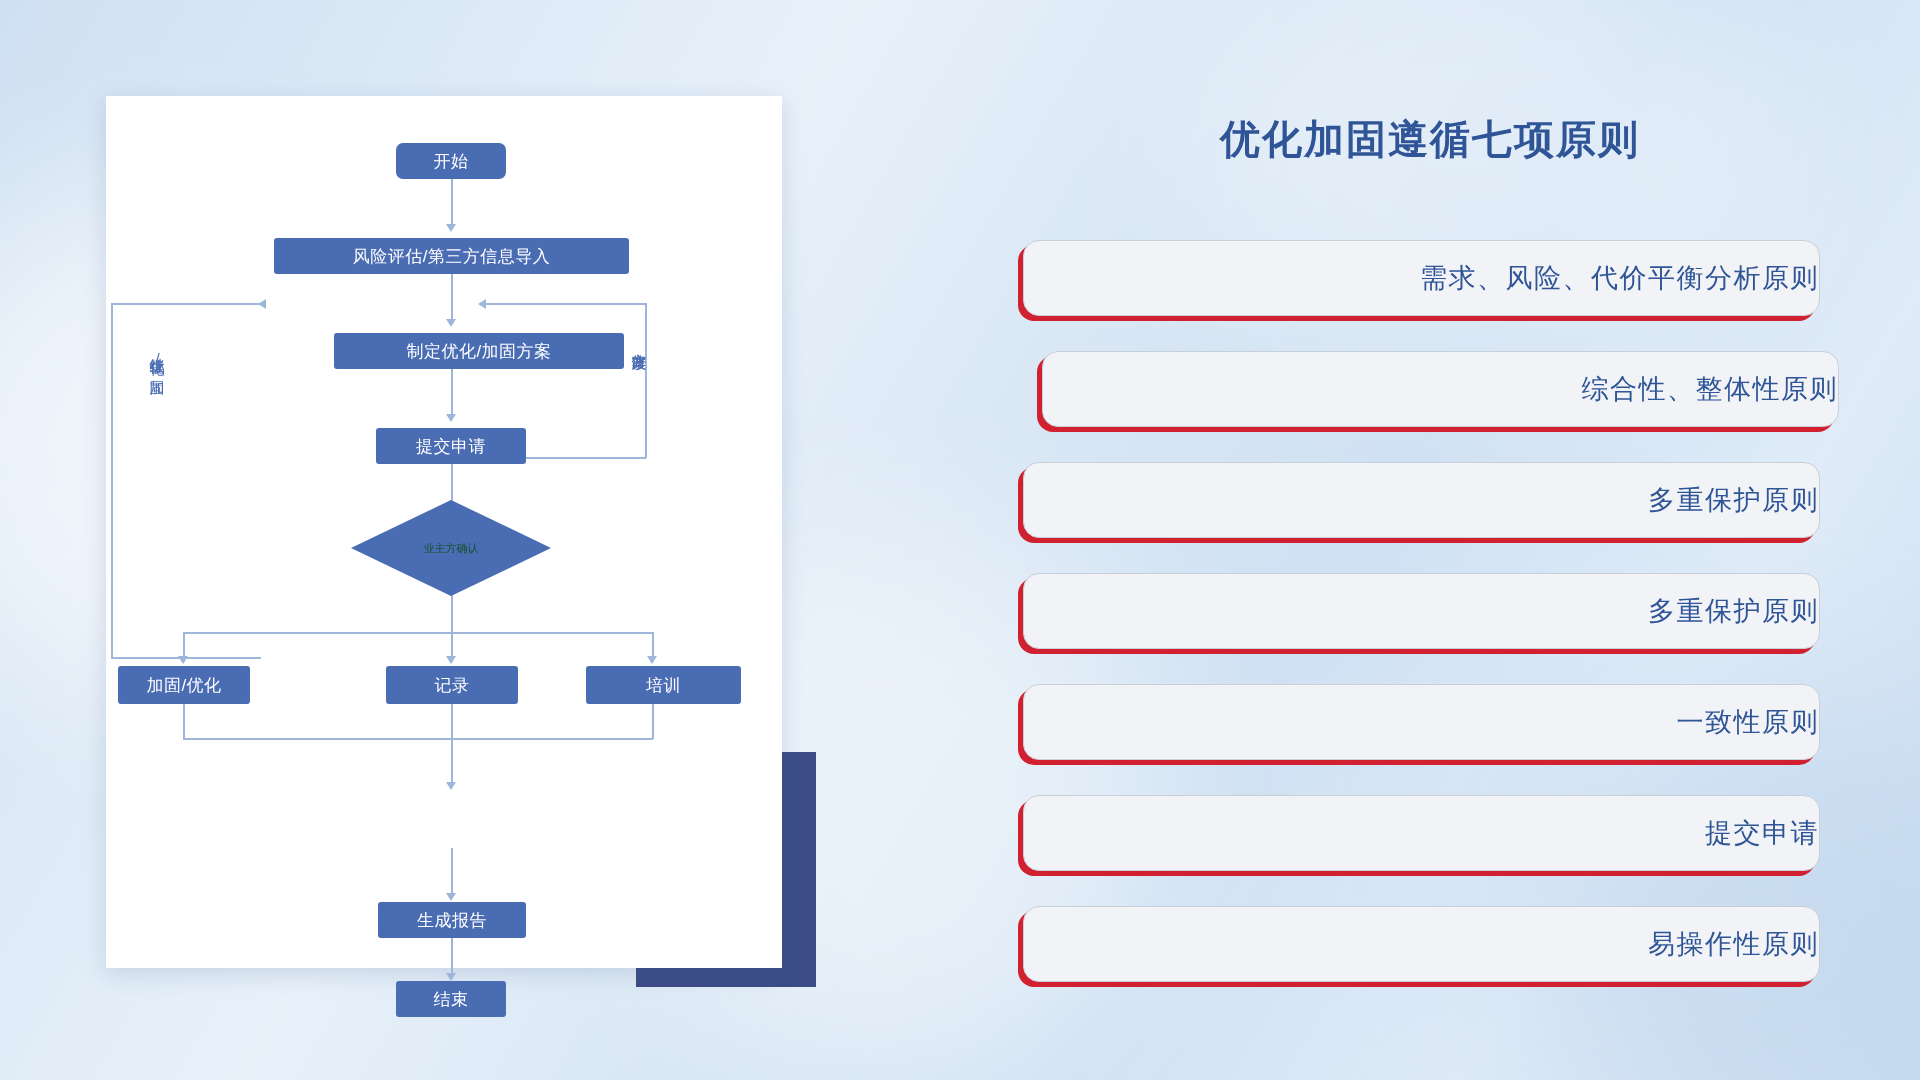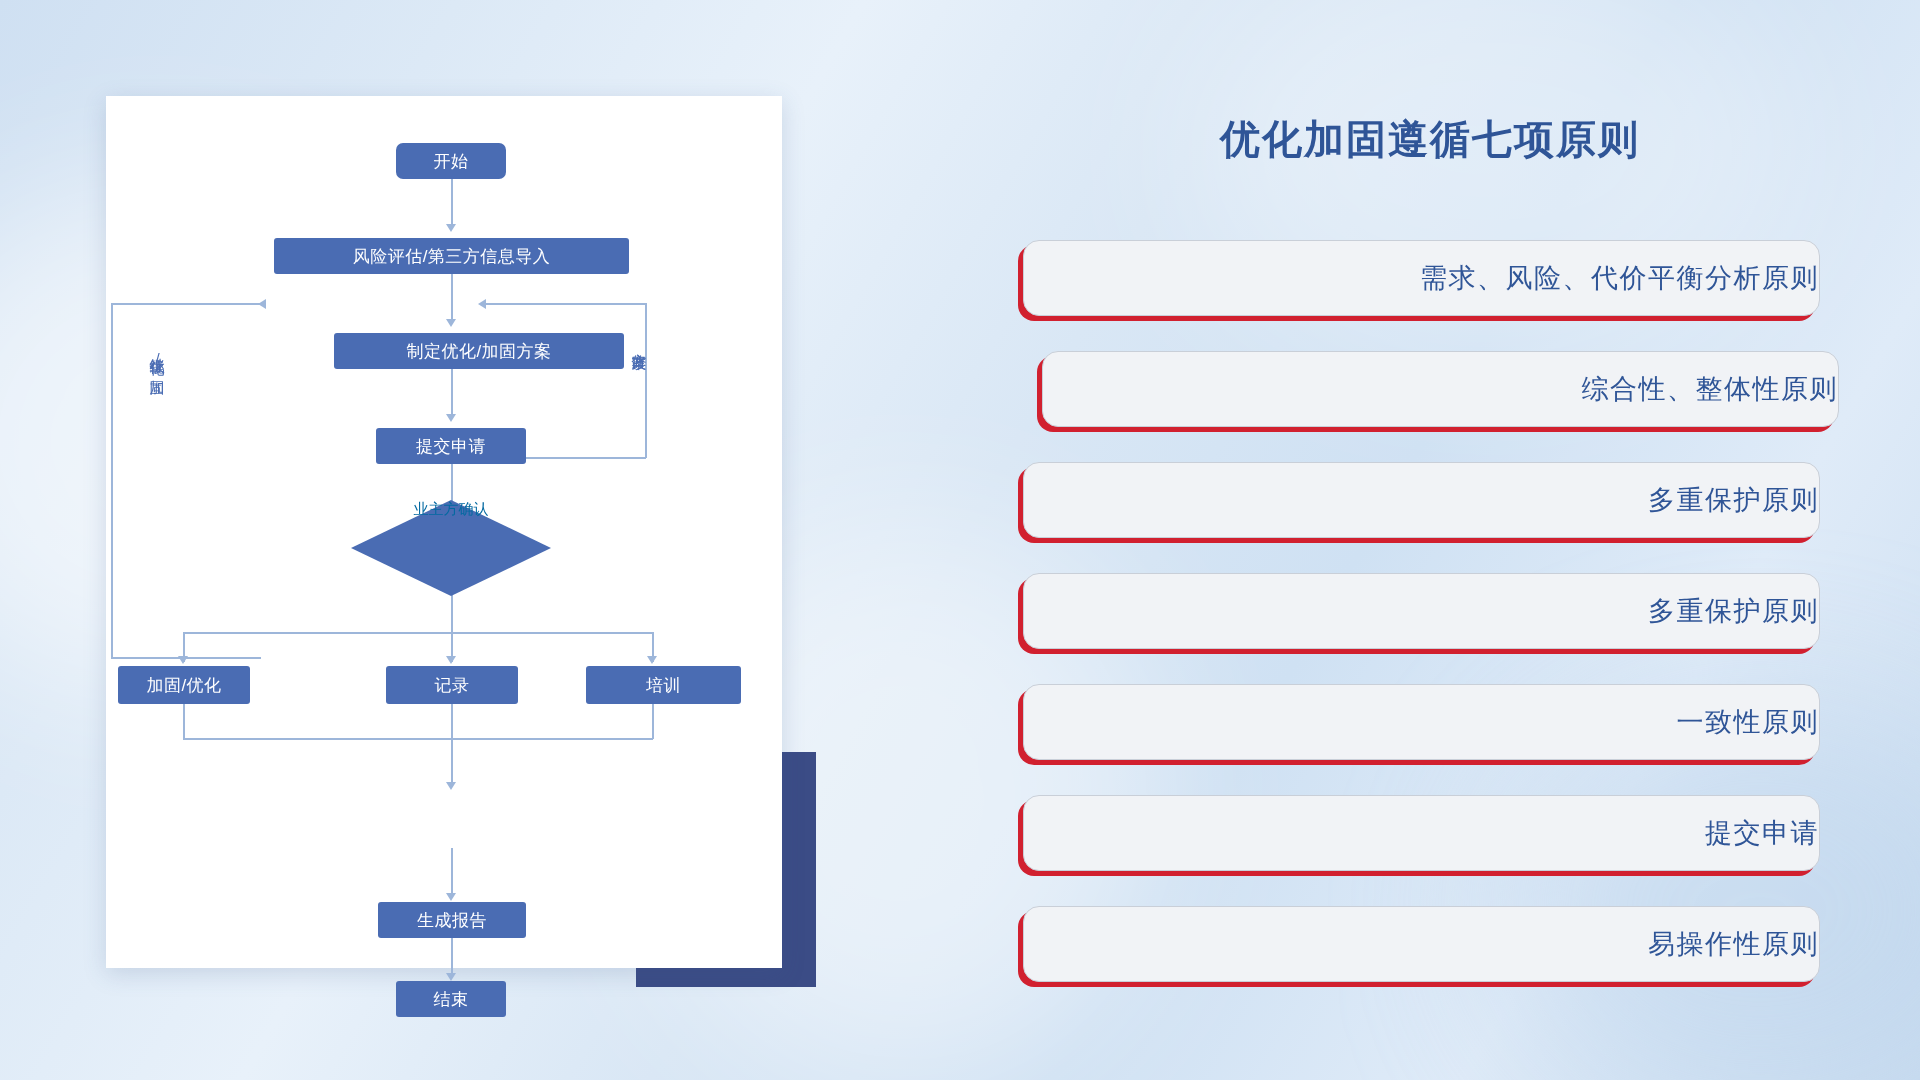--- a/index.html
+++ b/index.html
@@ -56,23 +56,24 @@
     font-size: 17px;
     display: flex;
     align-items: center;
     justify-content: center;
     border-radius: 3px;
     white-space: nowrap;
     letter-spacing: 0.5px;
   }
   .diamond {
     position: absolute;
-    color: #0369a1;
-    font-size: 15px;
+    color: #14532d;
+    font-size: 11px;
     display: flex;
+    align-items: center;
     justify-content: center;
   }
   .diamond .dia-shape {
     position: absolute;
     inset: 0;
     background: #4a6cb3;
     clip-path: polygon(50% 0%, 100% 50%, 50% 100%, 0% 50%);
   }
   .diamond span {
     position: relative;

